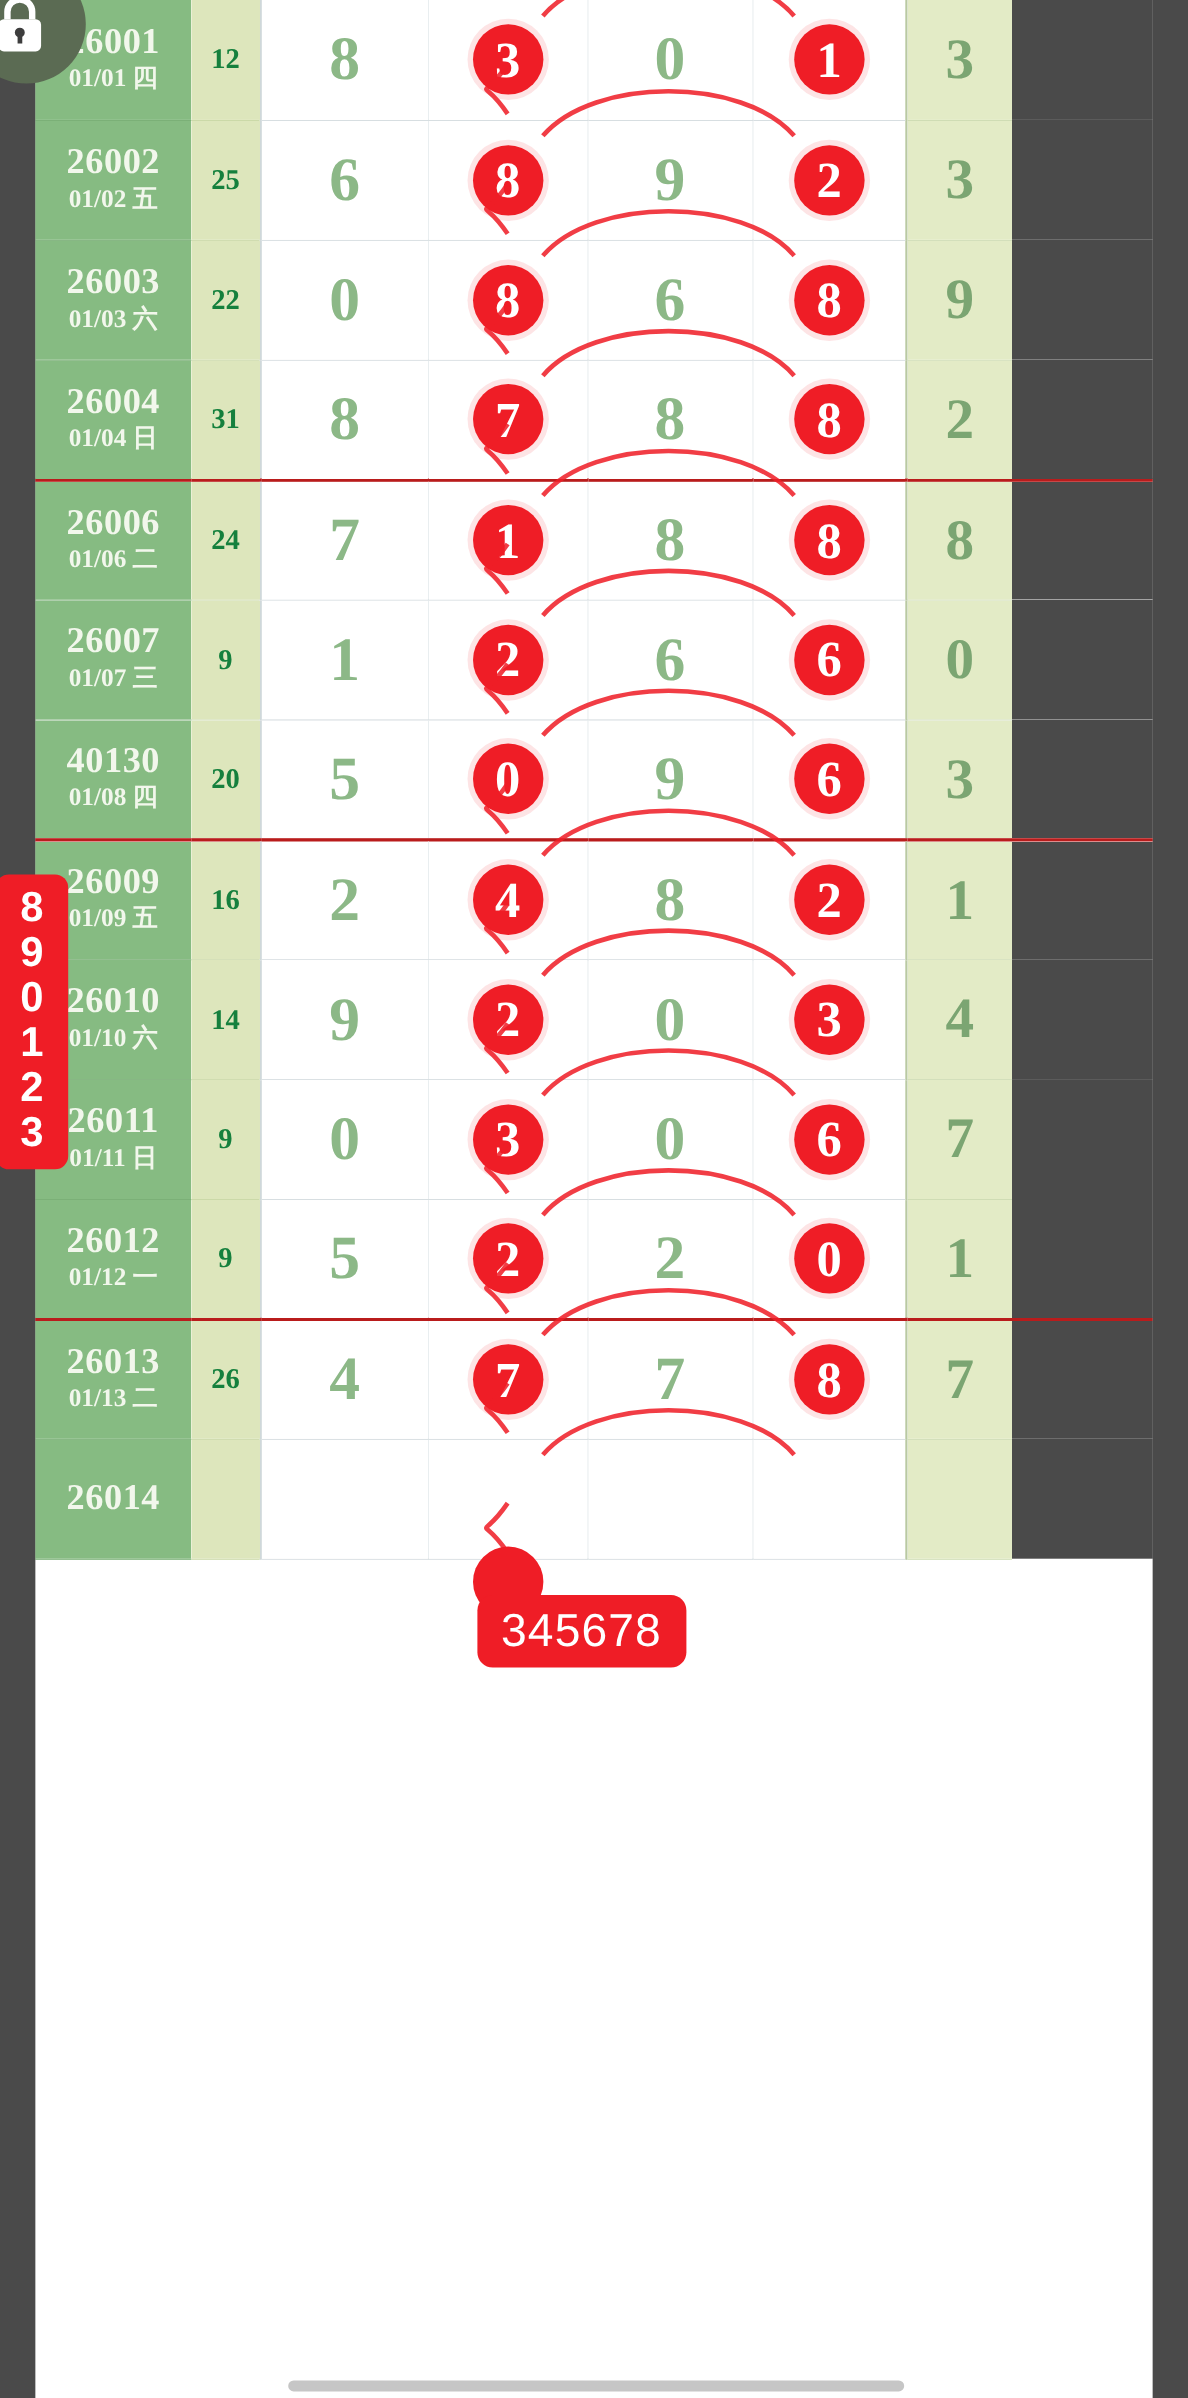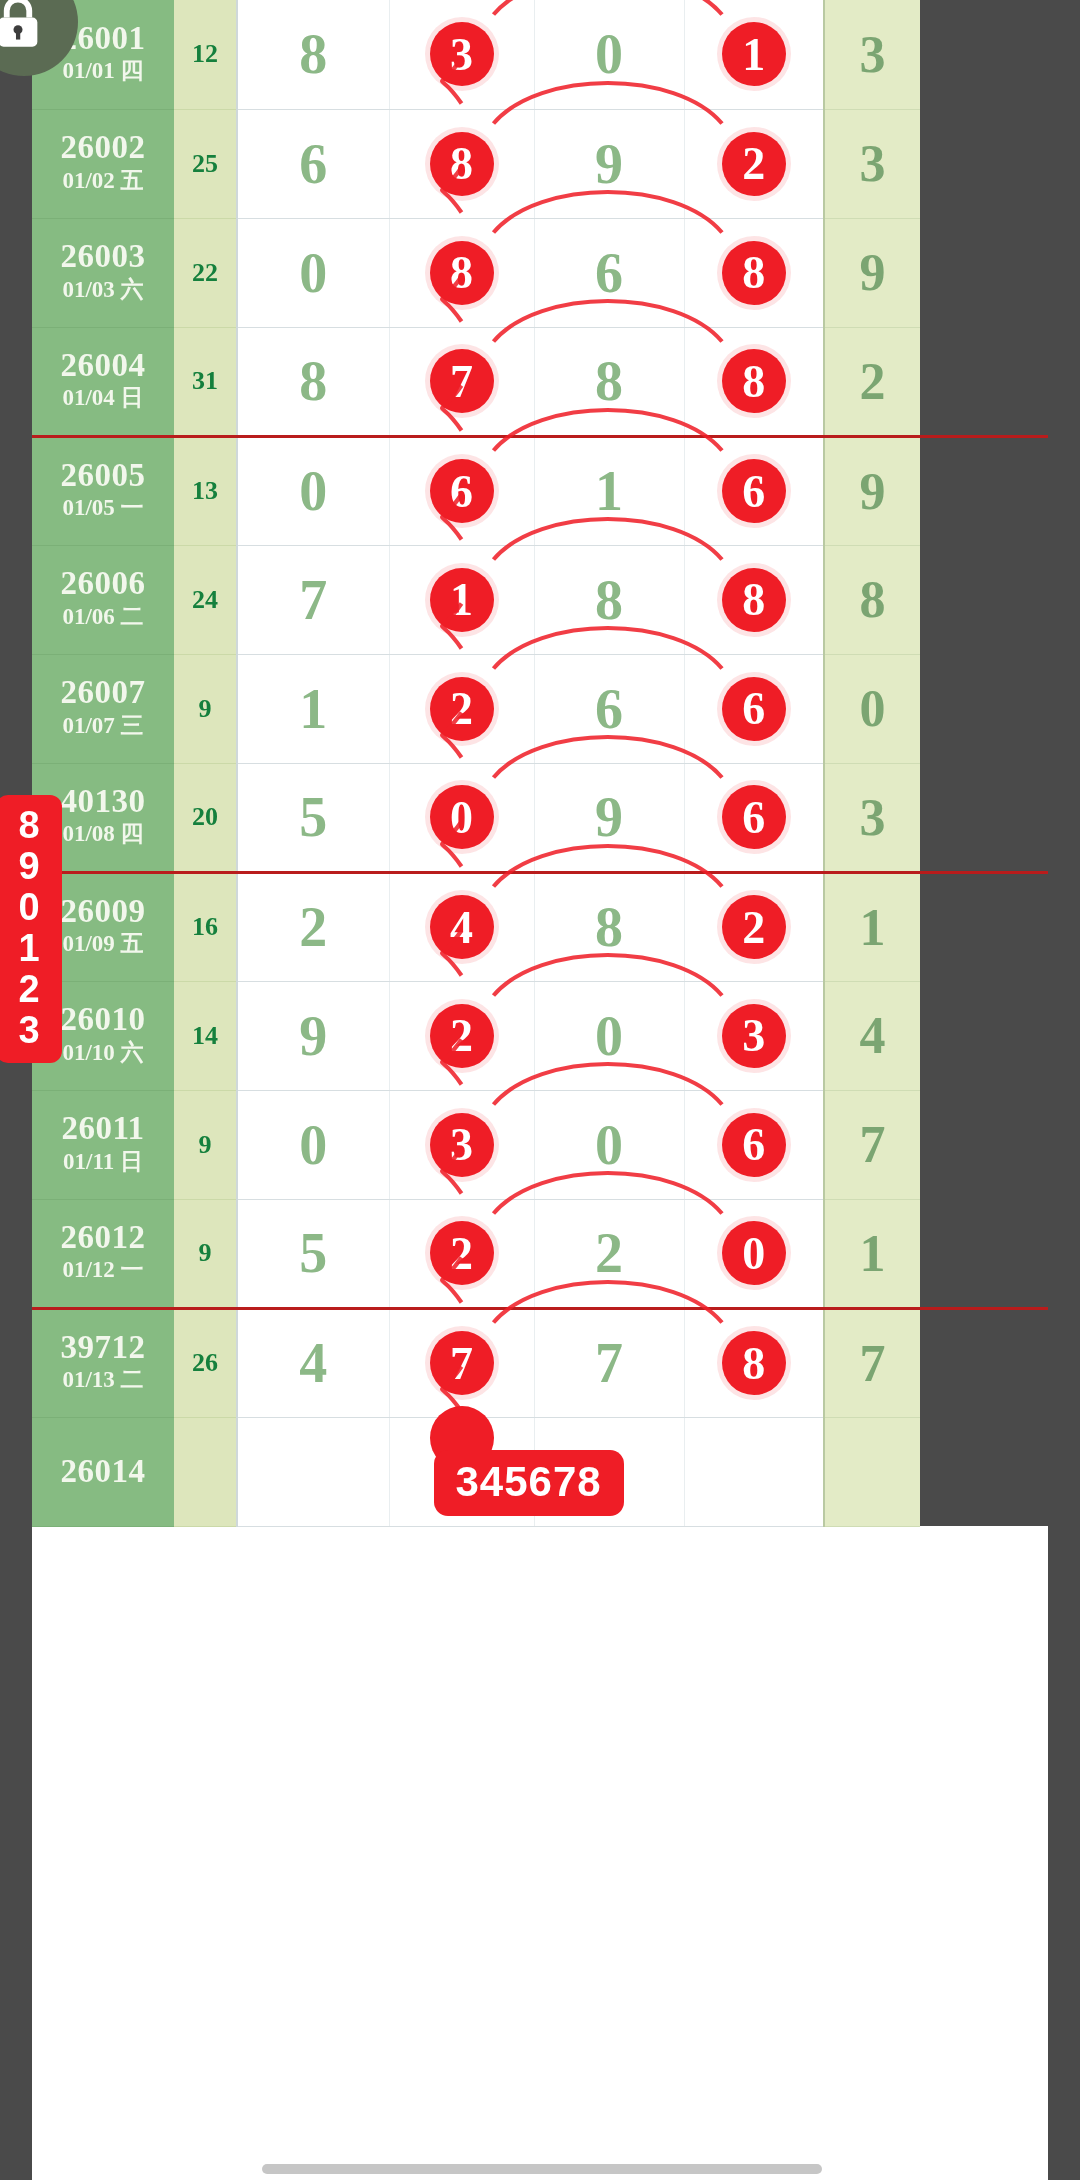--- a/index.html
+++ b/index.html
@@ -103,21 +103,21 @@
   .lockwrap svg { margin-left:-12px; }
 
   
   .endball {
     position:absolute; width:64px; height:64px; border-radius:50%;
     background:#ef1d26; z-index:5;
   }
   .endlabel {
     position:absolute; background:#ef1d26; color:#ffffff;
     font-family:"Liberation Sans", sans-serif;
-    font-size:42px; font-weight:700; letter-spacing:1px;
+    font-size:42px; font-weight:400; letter-spacing:1px;
     padding:8px 22px 10px 22px; border-radius:14px; z-index:5;
     white-space:nowrap;
   }
   
   .scrollstub {
     position:absolute; left:262px; bottom:6px; width:560px; height:10px;
     background:#c6c6c6; border-radius:5px; z-index:7;
   }
 </style>
 </head>
@@ -201,37 +201,20 @@
             </td>
             <td class="dg">8</td>
             <td class="dg">
               <div class="ball">8</div>
             </td>
             <td class="tail">2</td>
             <td class="pad"></td>
           </tr>
           <tr>
             <td class="issue">
-              <span class="no">26005</span>
-              <span class="date">01/05 一</span>
-            </td>
-            <td class="sumc">13</td>
-            <td class="dg first">0</td>
-            <td class="dg">
-              <div class="ball">6</div>
-            </td>
-            <td class="dg">1</td>
-            <td class="dg">
-              <div class="ball">6</div>
-            </td>
-            <td class="tail">9</td>
-            <td class="pad"></td>
-          </tr>
-          <tr>
-            <td class="issue">
               <span class="no">26006</span>
               <span class="date">01/06 二</span>
             </td>
             <td class="sumc">24</td>
             <td class="dg first">7</td>
             <td class="dg">
               <div class="ball">1</div>
             </td>
             <td class="dg">8</td>
             <td class="dg">
@@ -337,21 +320,21 @@
             </td>
             <td class="dg">2</td>
             <td class="dg">
               <div class="ball">0</div>
             </td>
             <td class="tail">1</td>
             <td class="pad"></td>
           </tr>
           <tr>
             <td class="issue">
-              <span class="no">39712</span>
+              <span class="no">26013</span>
               <span class="date">01/13 二</span>
             </td>
             <td class="sumc">26</td>
             <td class="dg first">4</td>
             <td class="dg">
               <div class="ball">7</div>
             </td>
             <td class="dg">7</td>
             <td class="dg">
               <div class="ball">8</div>

